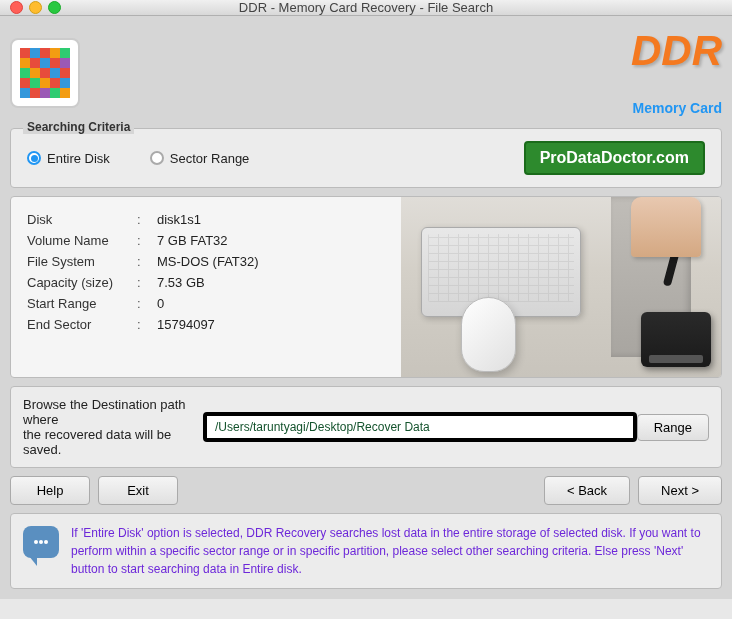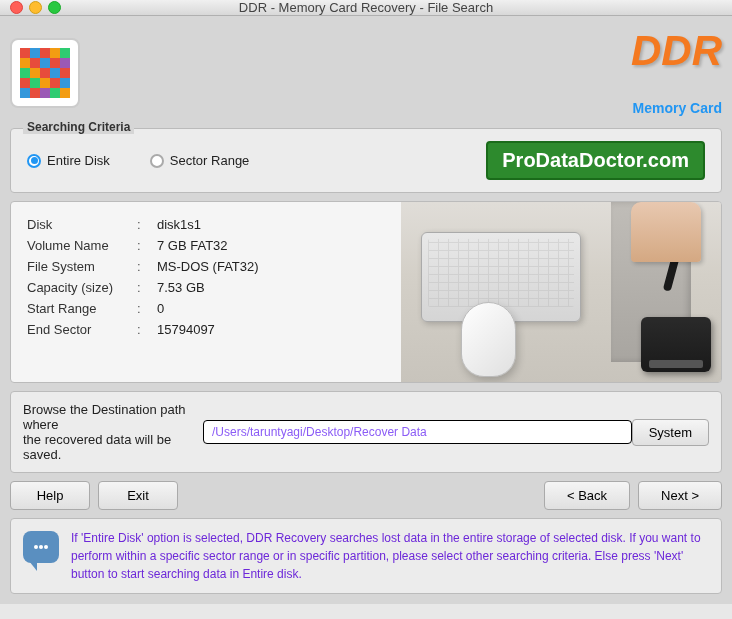--- a/index.html
+++ b/index.html
@@ -145,21 +145,21 @@
     .radio-circle.selected::after {
       content: '';
       width: 7px; height: 7px;
       border-radius: 50%;
       background: #2196f3;
     }
     .prodatadoctor-badge {
       margin-left: auto;
       background: #2d8a2d;
       color: #fff;
-      font-size: 20px;
+      font-size: 16px;
       font-weight: bold;
       padding: 6px 14px;
       border-radius: 4px;
       border: 2px solid #1a6b1a;
     }
 
     
     .disk-info-panel {
       border: 1px solid #bbb;
       border-radius: 4px;
@@ -301,25 +301,25 @@
     }
     .browse-label {
       font-size: 13px;
       color: #222;
       width: 180px;
       flex-shrink: 0;
     }
     .browse-path-input {
       flex: 1;
       background: #fff;
-      border: 1px solid #000000;
+      border: 4px solid #000000;
       border-radius: 4px;
       padding: 4px 8px;
       font-size: 12px;
-      color: #8b5cf6;
+      color: #14532d;
       overflow: hidden;
       text-overflow: ellipsis;
       white-space: nowrap;
     }
     .browse-button {
       background: linear-gradient(to bottom, #f5f5f5, #e0e0e0);
       border: 1px solid #aaa;
       border-radius: 4px;
       padding: 5px 16px;
       font-size: 13px;
@@ -499,21 +499,21 @@
         <div class="cable"></div>
         <div class="hand"></div>
         <div class="card-reader"></div>
       </div>
     </div>
   </div>
 
   <div class="browse-row">
     <div class="browse-label">Browse the Destination path where<br>the recovered data will be saved.</div>
     <div class="browse-path-input">/Users/taruntyagi/Desktop/Recover Data</div>
-    <button class="browse-button">System</button>
+    <button class="browse-button">Range</button>
   </div>
 
   <div class="action-row">
     <button class="action-btn">Help</button>
     <button class="action-btn">Exit</button>
     <div class="action-spacer"></div>
     <button class="action-btn">&lt; Back</button>
     <button class="action-btn">Next &gt;</button>
   </div>
 

